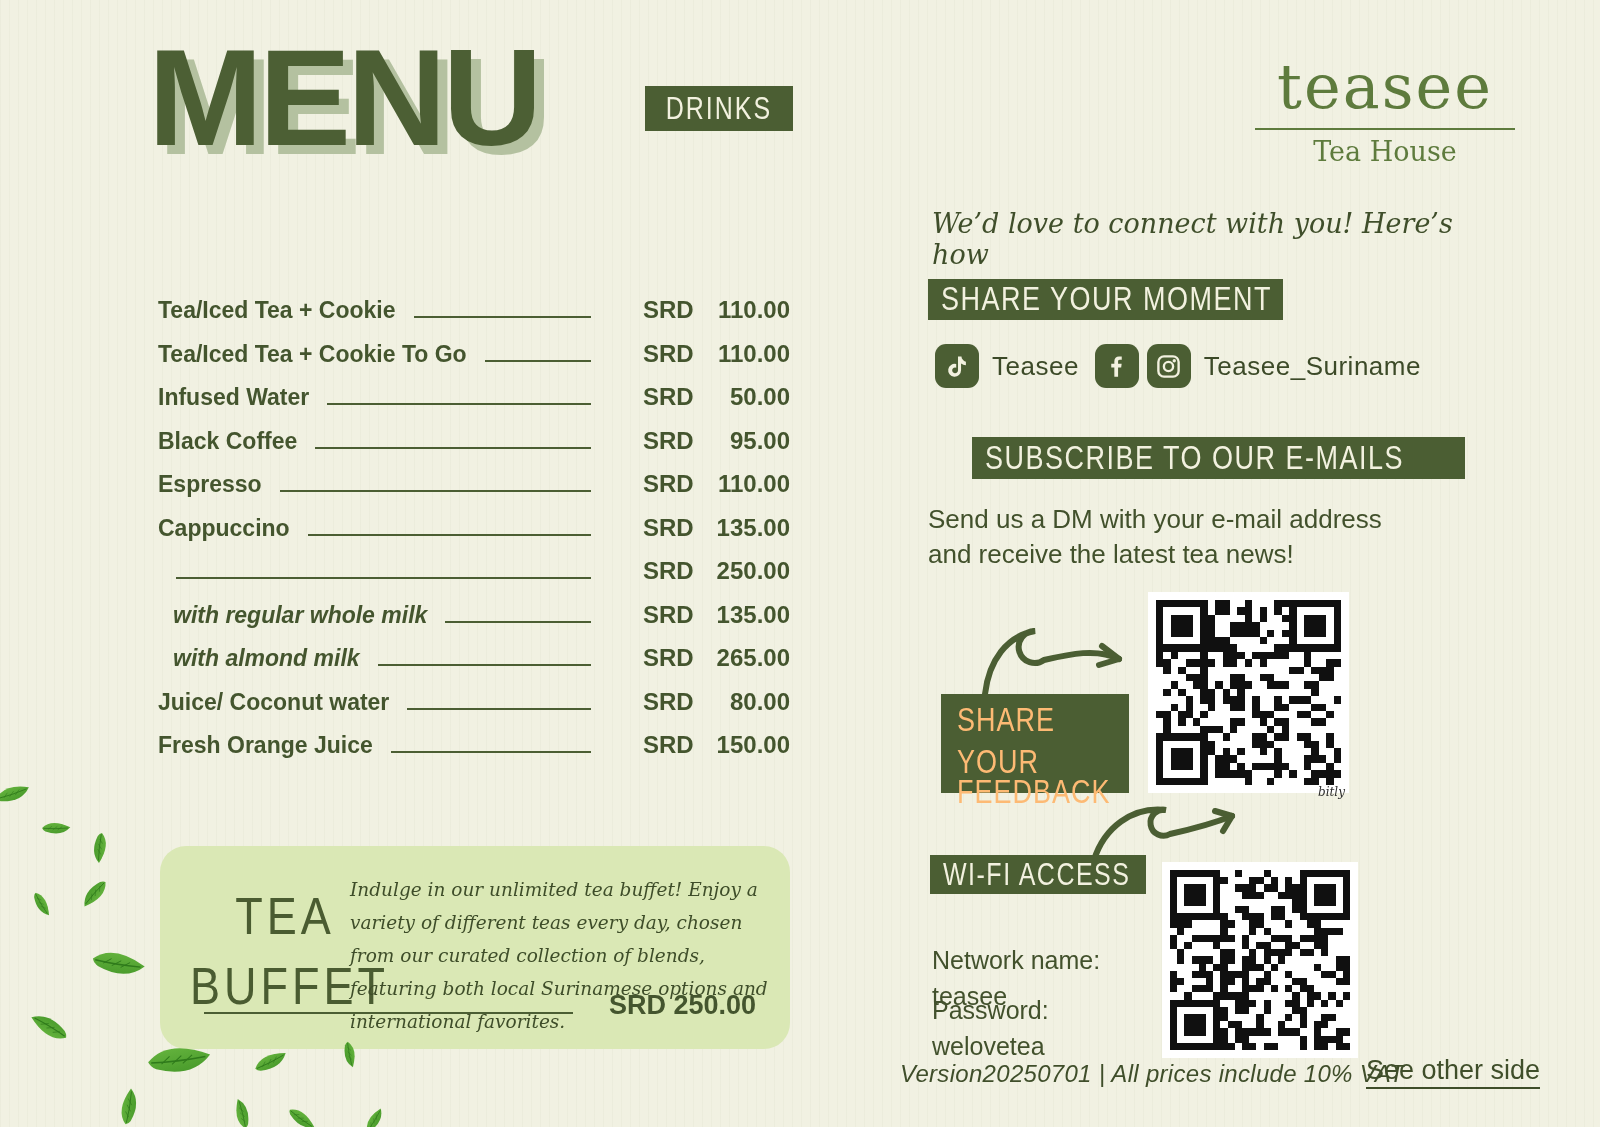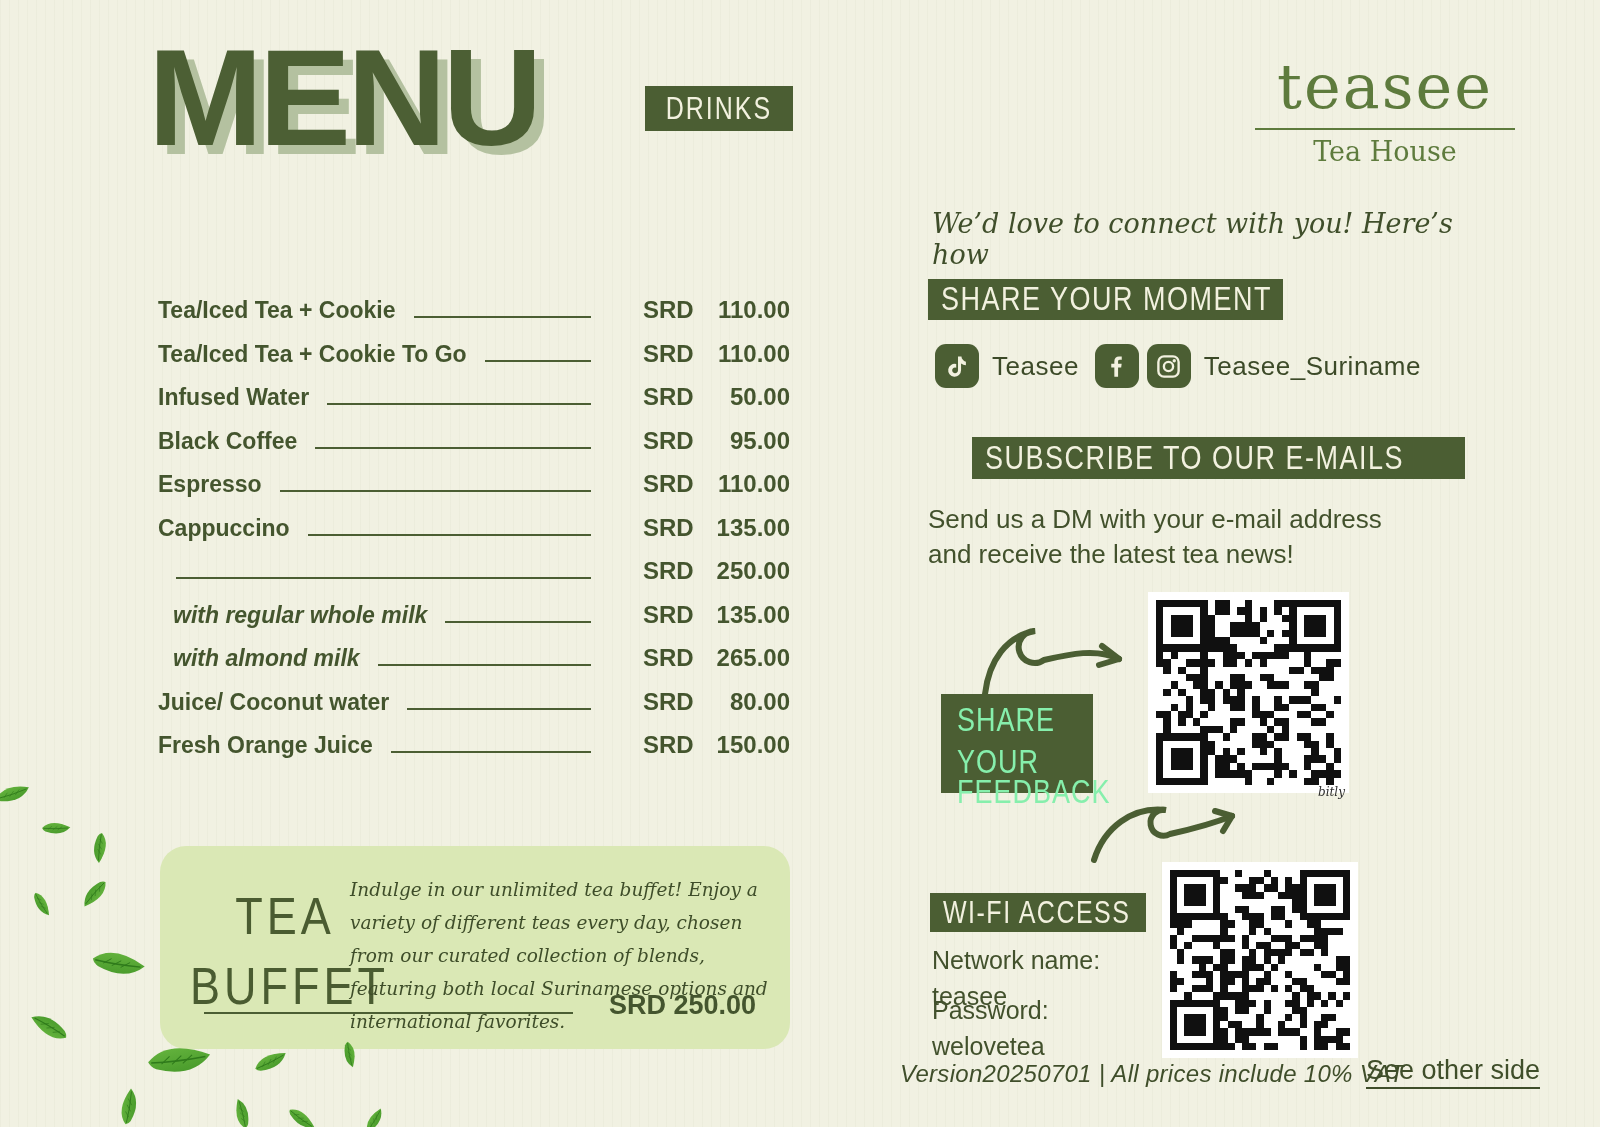--- a/index.html
+++ b/index.html
@@ -71,21 +71,21 @@
   .tagline{ position:absolute; left:932px; top:208px; width:530px;
             font-size:27px; color:#3f4e2a; }
 
   .banner{
     position:absolute; background:#4b5e33; color:#f2f1df;
     display:flex; align-items:center; padding-left:13px;
     font-size:27px; letter-spacing:1.5px; white-space:nowrap;
   }
   .banner-share{ left:928px; top:279px; width:355px; height:41px; }
   .banner-subscribe{ left:965px; top:437px; width:493px; height:42px;margin-left:7px; }
-  .banner-wifi{ left:930px; top:855px; width:216px; height:39px; font-size:25px;margin-top:38px; }
+  .banner-wifi{ left:930px; top:855px; width:216px; height:39px; font-size:25px; }
 
   .social-row{ position:absolute; left:935px; top:344px; display:flex; align-items:center; }
   .sicon{ width:44px; height:44px; border-radius:11px; background:#4b5e33;
           display:flex; align-items:center; justify-content:center; flex:none; }
   .social-handle{ font-size:26px; color:#3c4a28; margin:0 16px 0 13px; letter-spacing:.5px; }
   .social-handle.last{ margin-right:0;text-align:center; }
   .sicon + .sicon{ margin-left:8px; }
 
   .subscribe-body{ position:absolute; left:928px; top:502px; width:490px;
                    font-size:26px; line-height:1.33; color:#42512c; }
@@ -97,22 +97,22 @@
        grid-template-columns:repeat(25,1fr); grid-template-rows:repeat(25,1fr); }
   .qr .d{ background:#101010; }
   .bitly-tag{ position:absolute; right:4px; bottom:-6px; font-size:12px; color:#2e2e2e;
               font-family:"DejaVu Serif", serif; font-style:italic; }
 
   .arrow{ position:absolute; }
   .arrow1{ left:975px; top:598px; }
   .arrow2{ left:1088px; top:786px; }
 
   .feedback-box{
-    position:absolute; left:941px; top:694px; width:152px; height:99px;
-    background:#4b5e33; color:#86efac; padding:14px 0 0 16px;
+    position:absolute; left:941px; top:694px; width:188px; height:99px;
+    background:#4b5e33; color:#fdba74; padding:14px 0 0 16px;
     font-size:27px; letter-spacing:1px; line-height:1.25;
   }
 
   .wifi-text{ position:absolute; left:932px; font-size:25px; color:#42512c; line-height:1.45; }
   .wifi-network{ top:905px;margin-top:37px; }
   .wifi-password{ top:992px; }
 
   .footer-note{ position:absolute; left:900px; top:1060px; font-size:24px;
                 font-style:italic; color:#3f4e2a; letter-spacing:.3px; }
   .other-side{ position:absolute; right:60px; top:1055px; font-size:27px; color:#3f4e2a;

